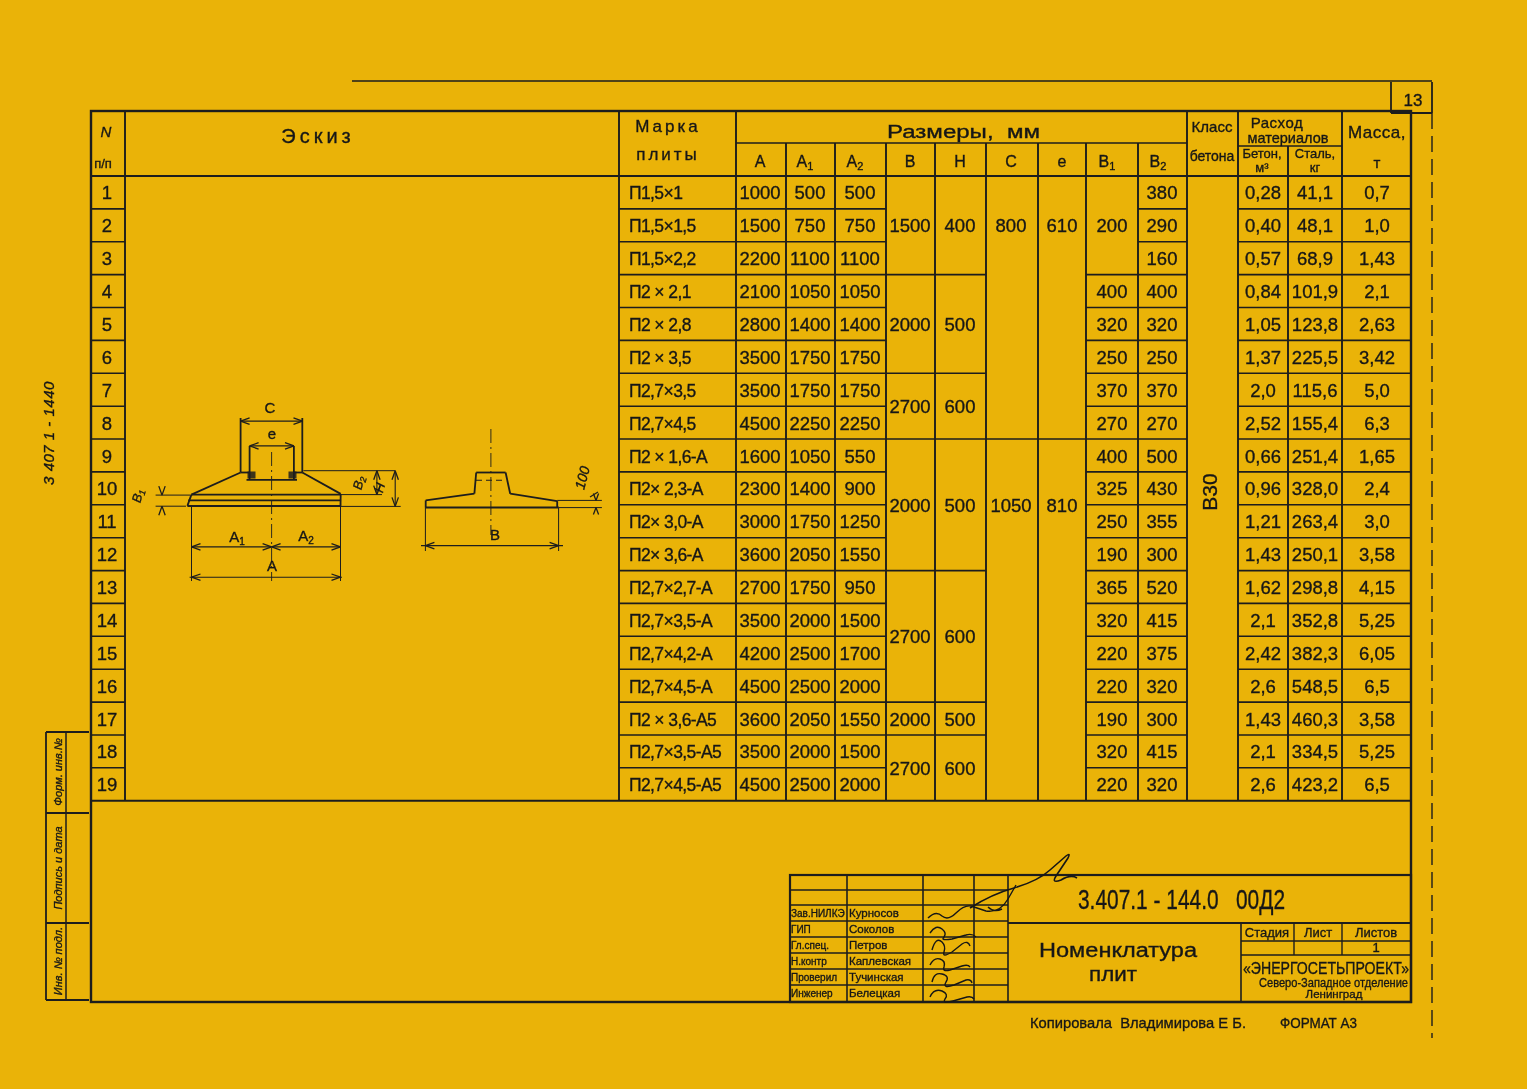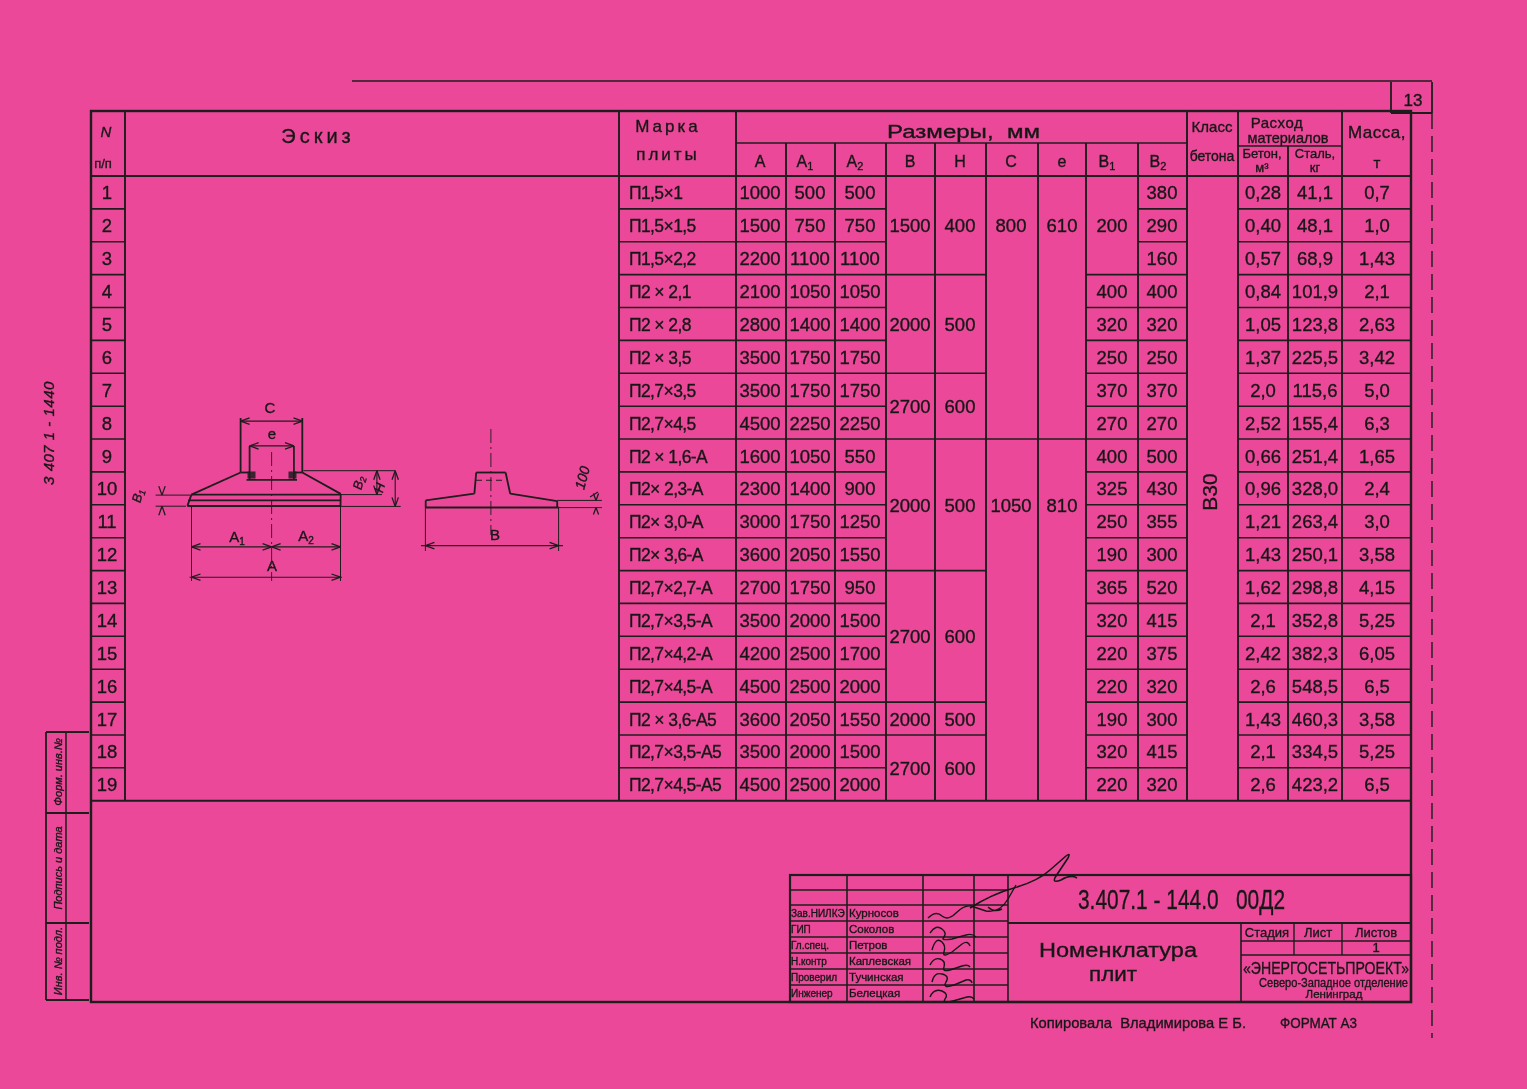--- a/index.html
+++ b/index.html
@@ -1,14 +1,14 @@
 <!DOCTYPE html>
 <html><head><meta charset="utf-8"><title>sheet</title><style>
 html,body{margin:0;padding:0;background:#ffffff;}
-#sheet{position:relative;width:1527px;height:1089px;background:#ec4899;font-family:"Liberation Sans",sans-serif;overflow:hidden;text-align:center;}
+#sheet{position:relative;width:1527px;height:1089px;background:#eab308;font-family:"Liberation Sans",sans-serif;overflow:hidden;text-align:center;}
 text{stroke:#1d1d1d;stroke-width:0.35px;paint-order:stroke;}
 </style></head><body>
 <div id="sheet">
 <svg width="1527" height="1089" viewBox="0 0 1527 1089" font-family="Liberation Sans, sans-serif">
 
 <line x1="352" y1="81" x2="1432" y2="81" stroke="#1d1d1d" stroke-width="1.6"></line>
 
 <g>
         <line x1="1391" y1="82" x2="1391" y2="113" stroke="#1d1d1d" stroke-width="1.8"></line>
         <line x1="1432" y1="82" x2="1432" y2="113" stroke="#1d1d1d" stroke-width="1.8"></line>

